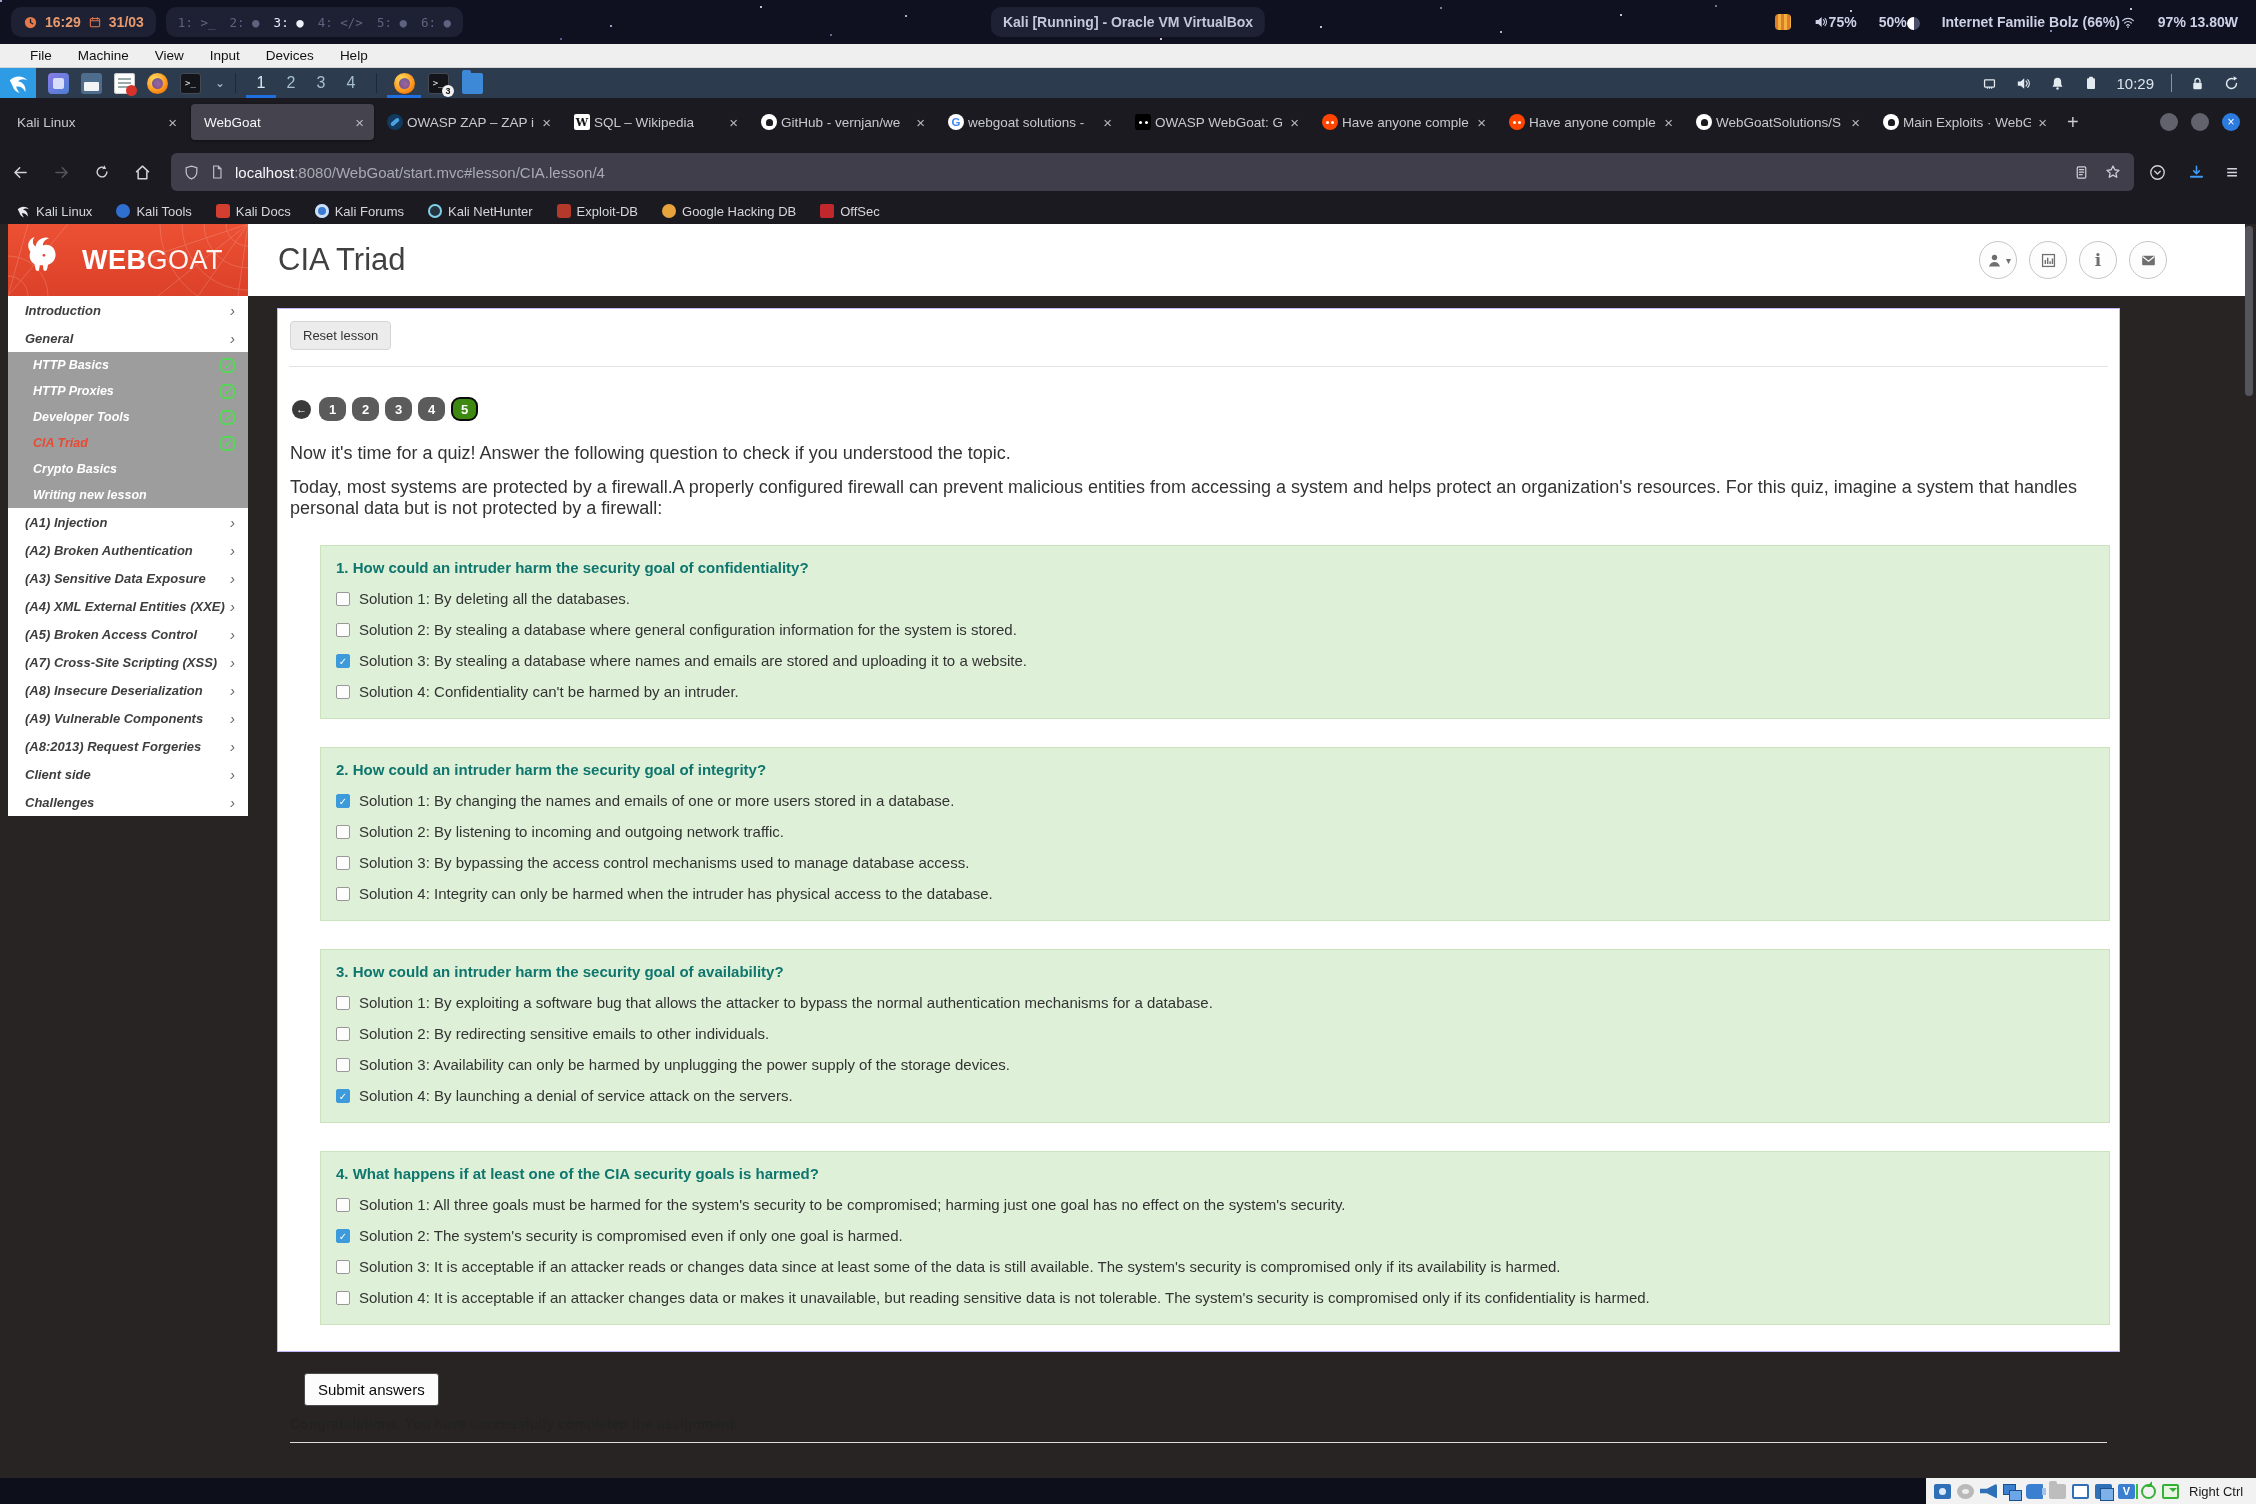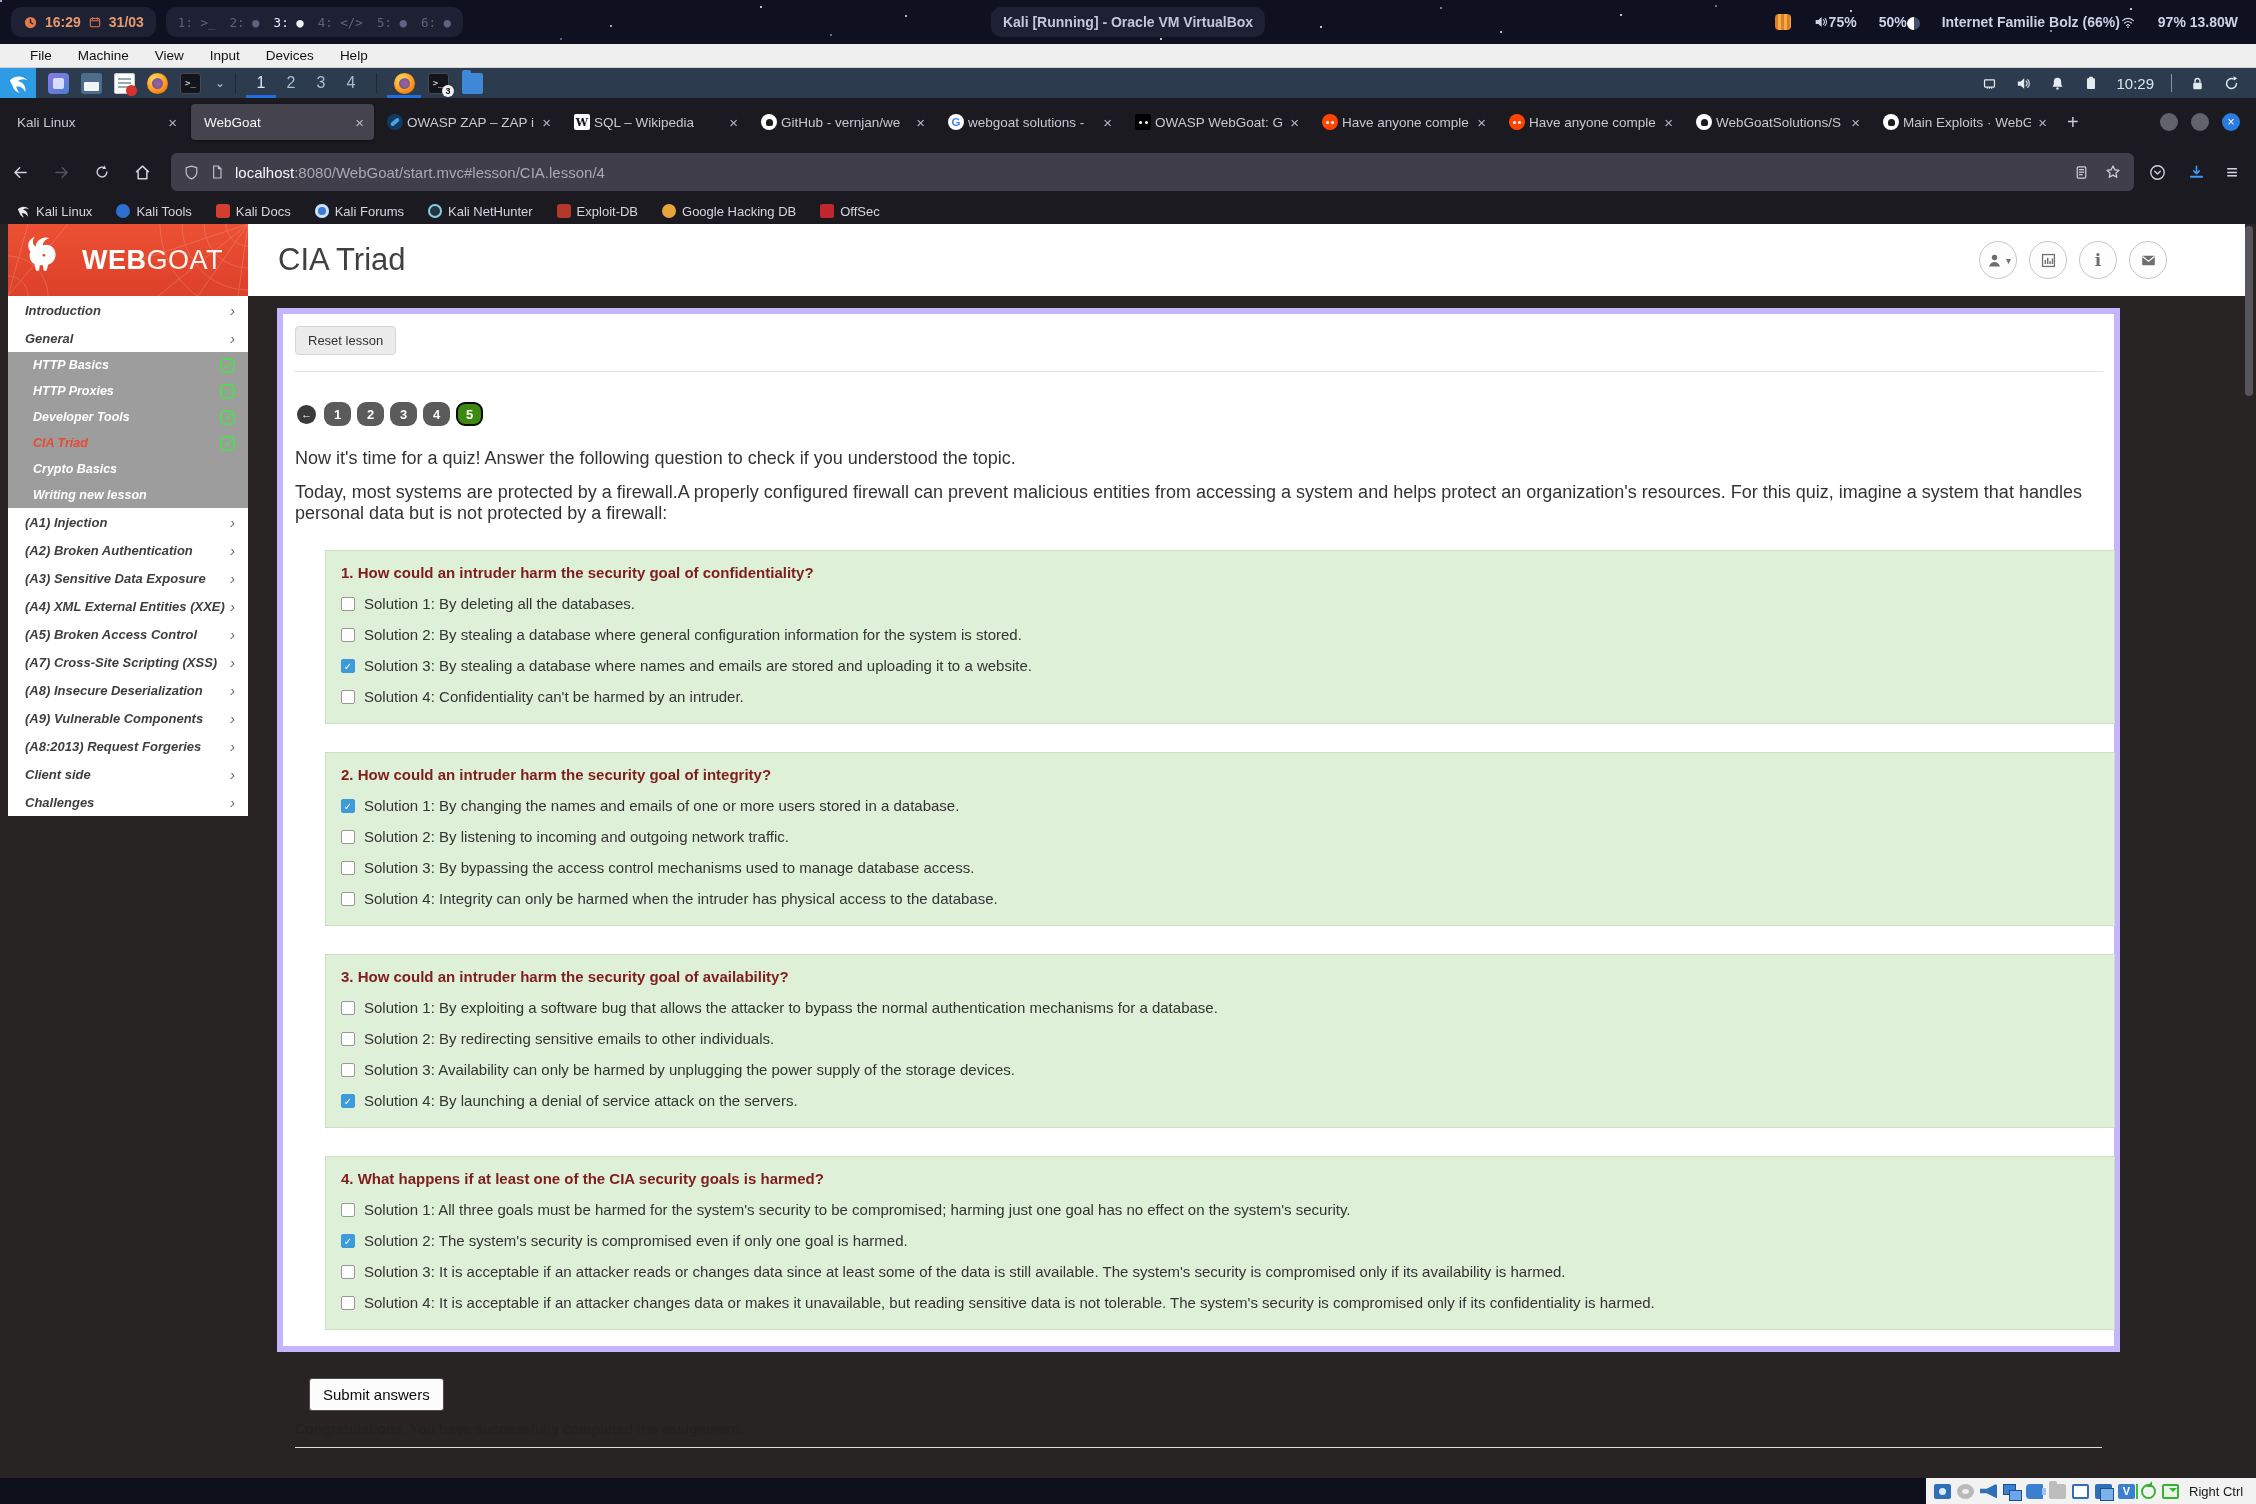--- a/index.html
+++ b/index.html
@@ -125,35 +125,35 @@
 
   .sidebar { position:absolute; left:8px; top:72px; width:240px;font-style:italic; }
   .side-item { display:flex; align-items:center; height:28px; background:#fff; padding:0 13px 0 17px; }
   .side-item .lbl { font-size:13px; font-weight:bold; color:#3e3e3e; flex:1; }
   .side-item .chev { color:#666; font-size:15px; }
   .side-item.sub { background:#9d9d9d; height:26px; padding-left:25px; }
   .side-item.sub .lbl { color:#fff; font-size:12.5px; }
   .side-item.sub.active .lbl { color:#e84a33; }
   .check { width:15px; height:15px; border:2px solid #56d656; border-radius:5px; color:#56d656; font-size:11px; font-weight:bold; display:flex; align-items:center; justify-content:center; line-height:1; }
 
-  .main-panel { position:absolute; left:277px; top:84px; width:1843px; height:1044px; background:#fff; border:6px solid #c4b5fd; padding:12px 12px 0 12px; }
+  .main-panel { position:absolute; left:277px; top:84px; width:1843px; height:1044px; background:#fff; border:1px solid #c4b5fd; padding:12px 12px 0 12px; }
   .reset-btn { display:inline-block; font-size:13px; color:#333; background:#ececec; border:1px solid #d5d5d5; border-radius:4px; padding:6px 12px; }
   .panel-hr { border:none; border-top:1px solid #e4e4e4; margin:16px -1px 0 -1px; }
 
   .pager { display:flex; align-items:center; gap:6px; margin:30px 0 0 2px; }
   .pg-back { width:19px; height:19px; border-radius:50%; background:#3a3a3a; color:#fff; display:flex; align-items:center; justify-content:center; font-size:11px; margin-right:2px; }
   .pg { width:27px; height:24px; border-radius:9px; background:#5b5b5b; border:2px solid rgba(0,0,0,0); color:#fff; font-size:13px; font-weight:bold; display:flex; align-items:center; justify-content:center; }
   .pg.active { background:#3e8912; border-color:#0a0a0a; }
 
   .para { font-size:18px; color:#333; margin-top:22px; }
   .para + .para { margin-top:13px; }
 
   .qbox { width:1790px; margin:26px 0 0 30px; background:#dff0d8; border:1px solid #cbe3ba; padding:13px 15px 18px 15px; }
   .qbox + .qbox { margin-top:28px; }
-  .qtitle { font-size:15px; font-weight:bold; color:#7f1d1d; }
+  .qtitle { font-size:15px; font-weight:bold; color:#0f766e; }
   .opt { display:flex; align-items:center; margin-top:14px; }
   .cb { width:14px; height:14px; background:#fdfdfd; border:1px solid #989898; border-radius:2px; flex:none; }
   .cb.checked { background:#3e9bdb; border-color:#3e9bdb; position:relative; }
   .cb.checked::after { content:"✓"; position:absolute; inset:0; color:#fff; font-size:10px; line-height:14px; text-align:center; }
   .opt .otext { font-size:15px; color:#333; margin-left:9px; }
 
   .submit-btn { display:inline-block; margin:48px 0 0 14px; font-size:15px; color:#0a0a0a; background:#fcfcfc; border:1px solid #4a4a4a; border-radius:3px; padding:7px 13px; }
   .congrats { font-size:14px; font-weight:bold; color:#222; margin-top:10px; padding-bottom:10px; border-bottom:1px solid #dcdcdc; }
 
   

